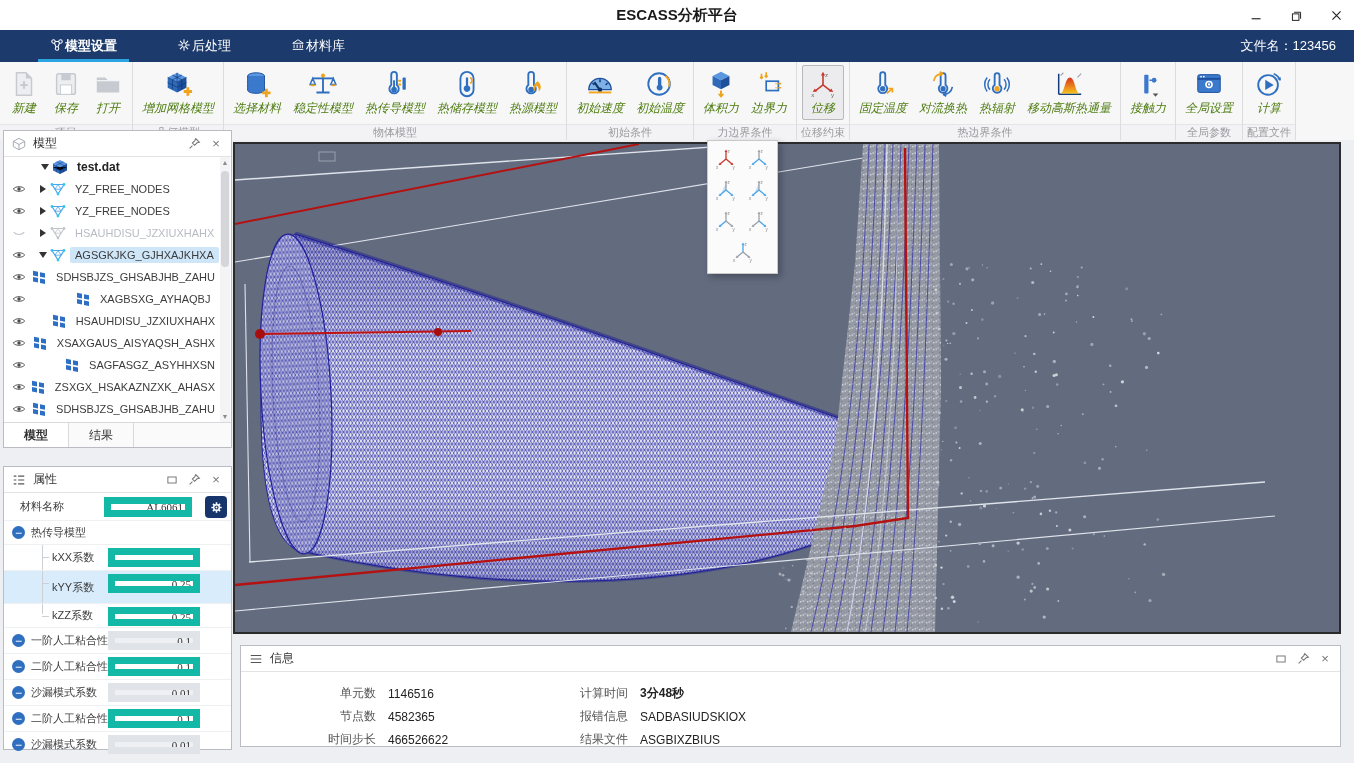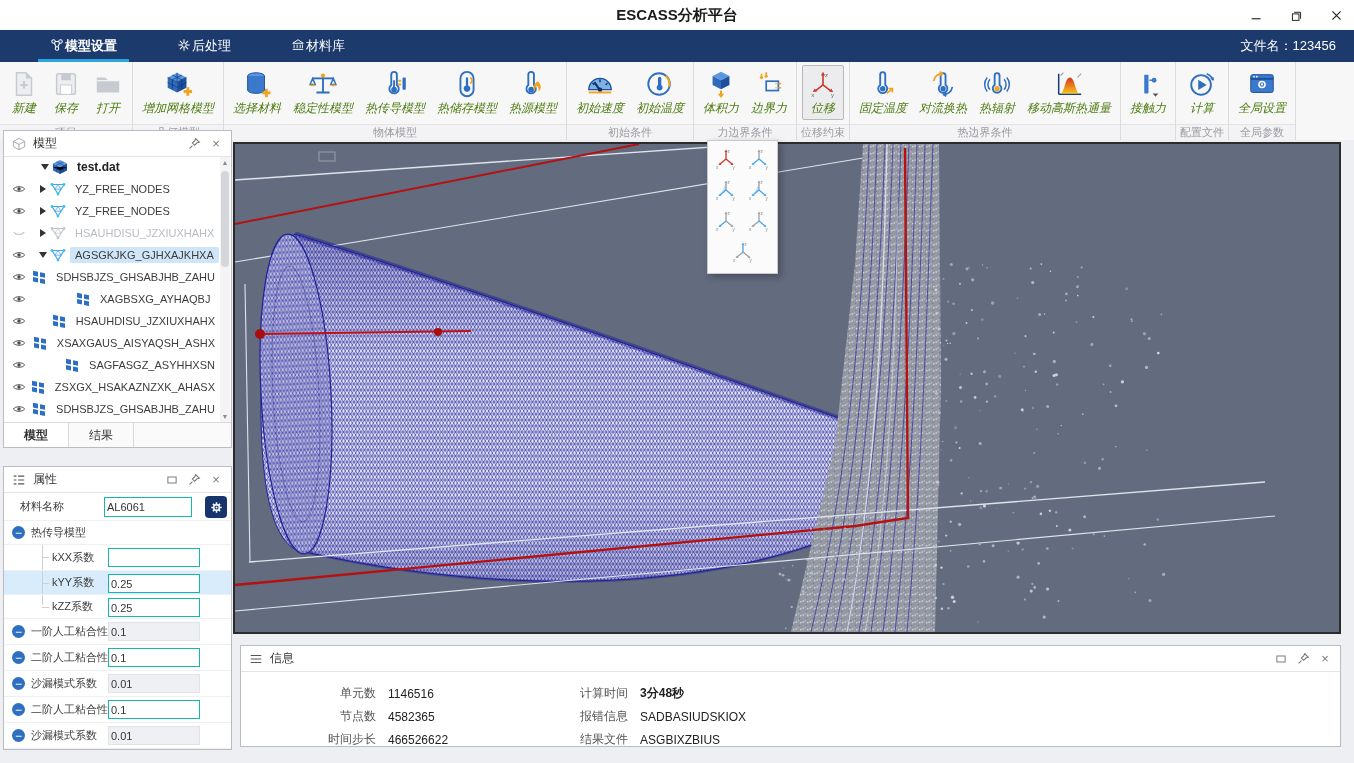--- a/index.html
+++ b/index.html
@@ -50,21 +50,21 @@
   .thumb{position:absolute;left:1px;right:1px;top:14px;height:96px;background:#d4d6da;border-radius:4px;}
   .sarr{position:absolute;left:0;right:0;height:11px;color:#8a8a90;font-size:7px;text-align:center;line-height:11px;}
   .ttabs{position:absolute;left:0;right:0;bottom:0;height:24px;border-top:1px solid #d9d9dc;display:flex;background:#fafafa;}
   .ttab{padding:0 20px;display:flex;align-items:center;font-size:12px;color:#333;border-right:1px solid #d9d9dc;cursor:pointer;}
   .ttab.active{background:#fff;font-weight:700;}
   
   #propPanel{left:3px;top:466px;width:229px;height:284px;}
   .prow{position:relative;display:flex;align-items:center;border-bottom:1px solid #eef0f2;padding-left:8px;height:26px;box-sizing:border-box;}
   .prow.highlight{background:#d8ecfb;}
   .plabel{font-size:11px;color:#3c3c3c;white-space:nowrap;}
-  .pinput{position:absolute;left:104px;width:92px;height:19px;border:1px solid #14b8a6;background:#fff;font-size:11px;text-align:left;color:#333;font-family:Liberation Sans, sans-serif;box-sizing:border-box;}
+  .pinput{position:absolute;left:104px;width:92px;height:19px;border:7px solid #14b8a6;background:#fff;font-size:11px;text-align:right;color:#333;font-family:Liberation Serif, serif;box-sizing:border-box;}
   .pinput.gray{background:#eef0f3;border-color:#e0e3e7;}
   .minus{width:13px;height:13px;border-radius:50%;background:#2f6fc0;color:#fff;display:flex;align-items:center;justify-content:center;font-size:12px;line-height:10px;margin-right:6px;flex:0 0 auto;cursor:pointer;}
   .vline{position:absolute;left:38px;top:0;bottom:0;border-left:1px solid #ccd0d5;}
   .vline.half{bottom:13px;}
   .hdash{position:absolute;left:38px;top:12px;width:7px;border-top:1px solid #ccd0d5;}
   .gearbtn{position:absolute;right:4px;top:3px;width:22px;height:22px;background:#17356b;border-radius:4px;display:flex;align-items:center;justify-content:center;cursor:pointer;}
   
   #viewport{position:absolute;left:233px;top:142px;width:1108px;height:492px;border:2px solid #2b2b2b;box-sizing:border-box;background:#636b7f;cursor:crosshair;}
   
   #infoPanel{left:240px;top:645px;width:1101px;height:102px;}
@@ -355,48 +355,48 @@
               </svg></span>
             <span class="rlb">接触力</span>
           </div>
         </div>
         <div class="glabel"></div>
       </div>
       <div class="rgroup">
         <div class="rbtns">
           <div class="rbtn">
             <span class="ric"><svg width="30" height="30" viewBox="0 0 32 32" fill="none">
-                <circle cx="15" cy="17" r="10.5" fill="none" stroke="#2f6fc0" stroke-width="2"></circle>
-                <path d="M12 11.5l9 5.5-9 5.5z" fill="#2f6fc0"></path>
-                <path d="M21 5a13 13 0 0 1 7 7" stroke="#2f6fc0" stroke-width="1.8"></path>
-                <path d="M28.5 8.5l-.4 4-3.4-2.2z" fill="#2f6fc0"></path>
-              </svg></span>
-            <span class="rlb">计算</span>
-          </div>
-        </div>
-        <div class="glabel">配置文件</div>
-      </div>
-      <div class="rgroup">
-        <div class="rbtns">
-          <div class="rbtn">
-            <span class="ric"><svg width="30" height="30" viewBox="0 0 32 32" fill="none">
                 <rect x="4" y="6" width="24" height="19" rx="2" fill="#3b79cc" stroke="#1d4f9c"></rect>
                 <path d="M4 10.5h24" stroke="#1d4f9c" stroke-width="2"></path>
                 <circle cx="7.5" cy="8.2" r=".9" fill="#fff"></circle>
                 <circle cx="10.5" cy="8.2" r=".9" fill="#fff"></circle>
                 <g stroke="#fff" stroke-width="2">
                   <path d="M16 13v7M12.5 16.5h7M13.5 14l5 5M18.5 14l-5 5"></path>
                 </g>
                 <circle cx="16" cy="16.5" r="3.2" fill="#3b79cc" stroke="#fff" stroke-width="1.6"></circle>
                 <circle cx="16" cy="16.5" r="1.2" fill="#fff"></circle>
               </svg></span>
             <span class="rlb">全局设置</span>
           </div>
         </div>
         <div class="glabel">全局参数</div>
+      </div>
+      <div class="rgroup">
+        <div class="rbtns">
+          <div class="rbtn">
+            <span class="ric"><svg width="30" height="30" viewBox="0 0 32 32" fill="none">
+                <circle cx="15" cy="17" r="10.5" fill="none" stroke="#2f6fc0" stroke-width="2"></circle>
+                <path d="M12 11.5l9 5.5-9 5.5z" fill="#2f6fc0"></path>
+                <path d="M21 5a13 13 0 0 1 7 7" stroke="#2f6fc0" stroke-width="1.8"></path>
+                <path d="M28.5 8.5l-.4 4-3.4-2.2z" fill="#2f6fc0"></path>
+              </svg></span>
+            <span class="rlb">计算</span>
+          </div>
+        </div>
+        <div class="glabel">配置文件</div>
       </div>
     </div>
 
   <div class="stage"></div>
 
   <div id="viewport">
     <svg id="vpsvg" width="1104" height="488" viewBox="0 0 1104 488">
       <defs>
         <pattern id="meshPat" width="7" height="6" patternUnits="userSpaceOnUse">
           <rect width="7" height="6" fill="#e2e4ee"></rect>
@@ -987,21 +987,21 @@
         <div class="prow" style="height: 24px;">
           <span class="minus">−</span>
           <span class="plabel">热传导模型</span>
         </div>
         <div class="prow" style="height: 26px;">
           <span class="vline"></span>
           <span class="hdash"></span>
           <span class="plabel" style="margin-left:40px">kXX系数</span>
           <input class="pinput" style="top: 3px;" value="">
         </div>
-        <div class="prow highlight" style="height: 24px;">
+        <div class="prow highlight" style="height: 33px;">
           <span class="vline"></span>
           <span class="hdash"></span>
           <span class="plabel" style="margin-left:40px">kYY系数</span>
           <input class="pinput" style="top: 3px;" value="0.25">
         </div>
         <div class="prow" style="height: 24px;">
           <span class="vline half"></span>
           <span class="hdash"></span>
           <span class="plabel" style="margin-left:40px">kZZ系数</span>
           <input class="pinput" style="top: 3px;" value="0.25">

